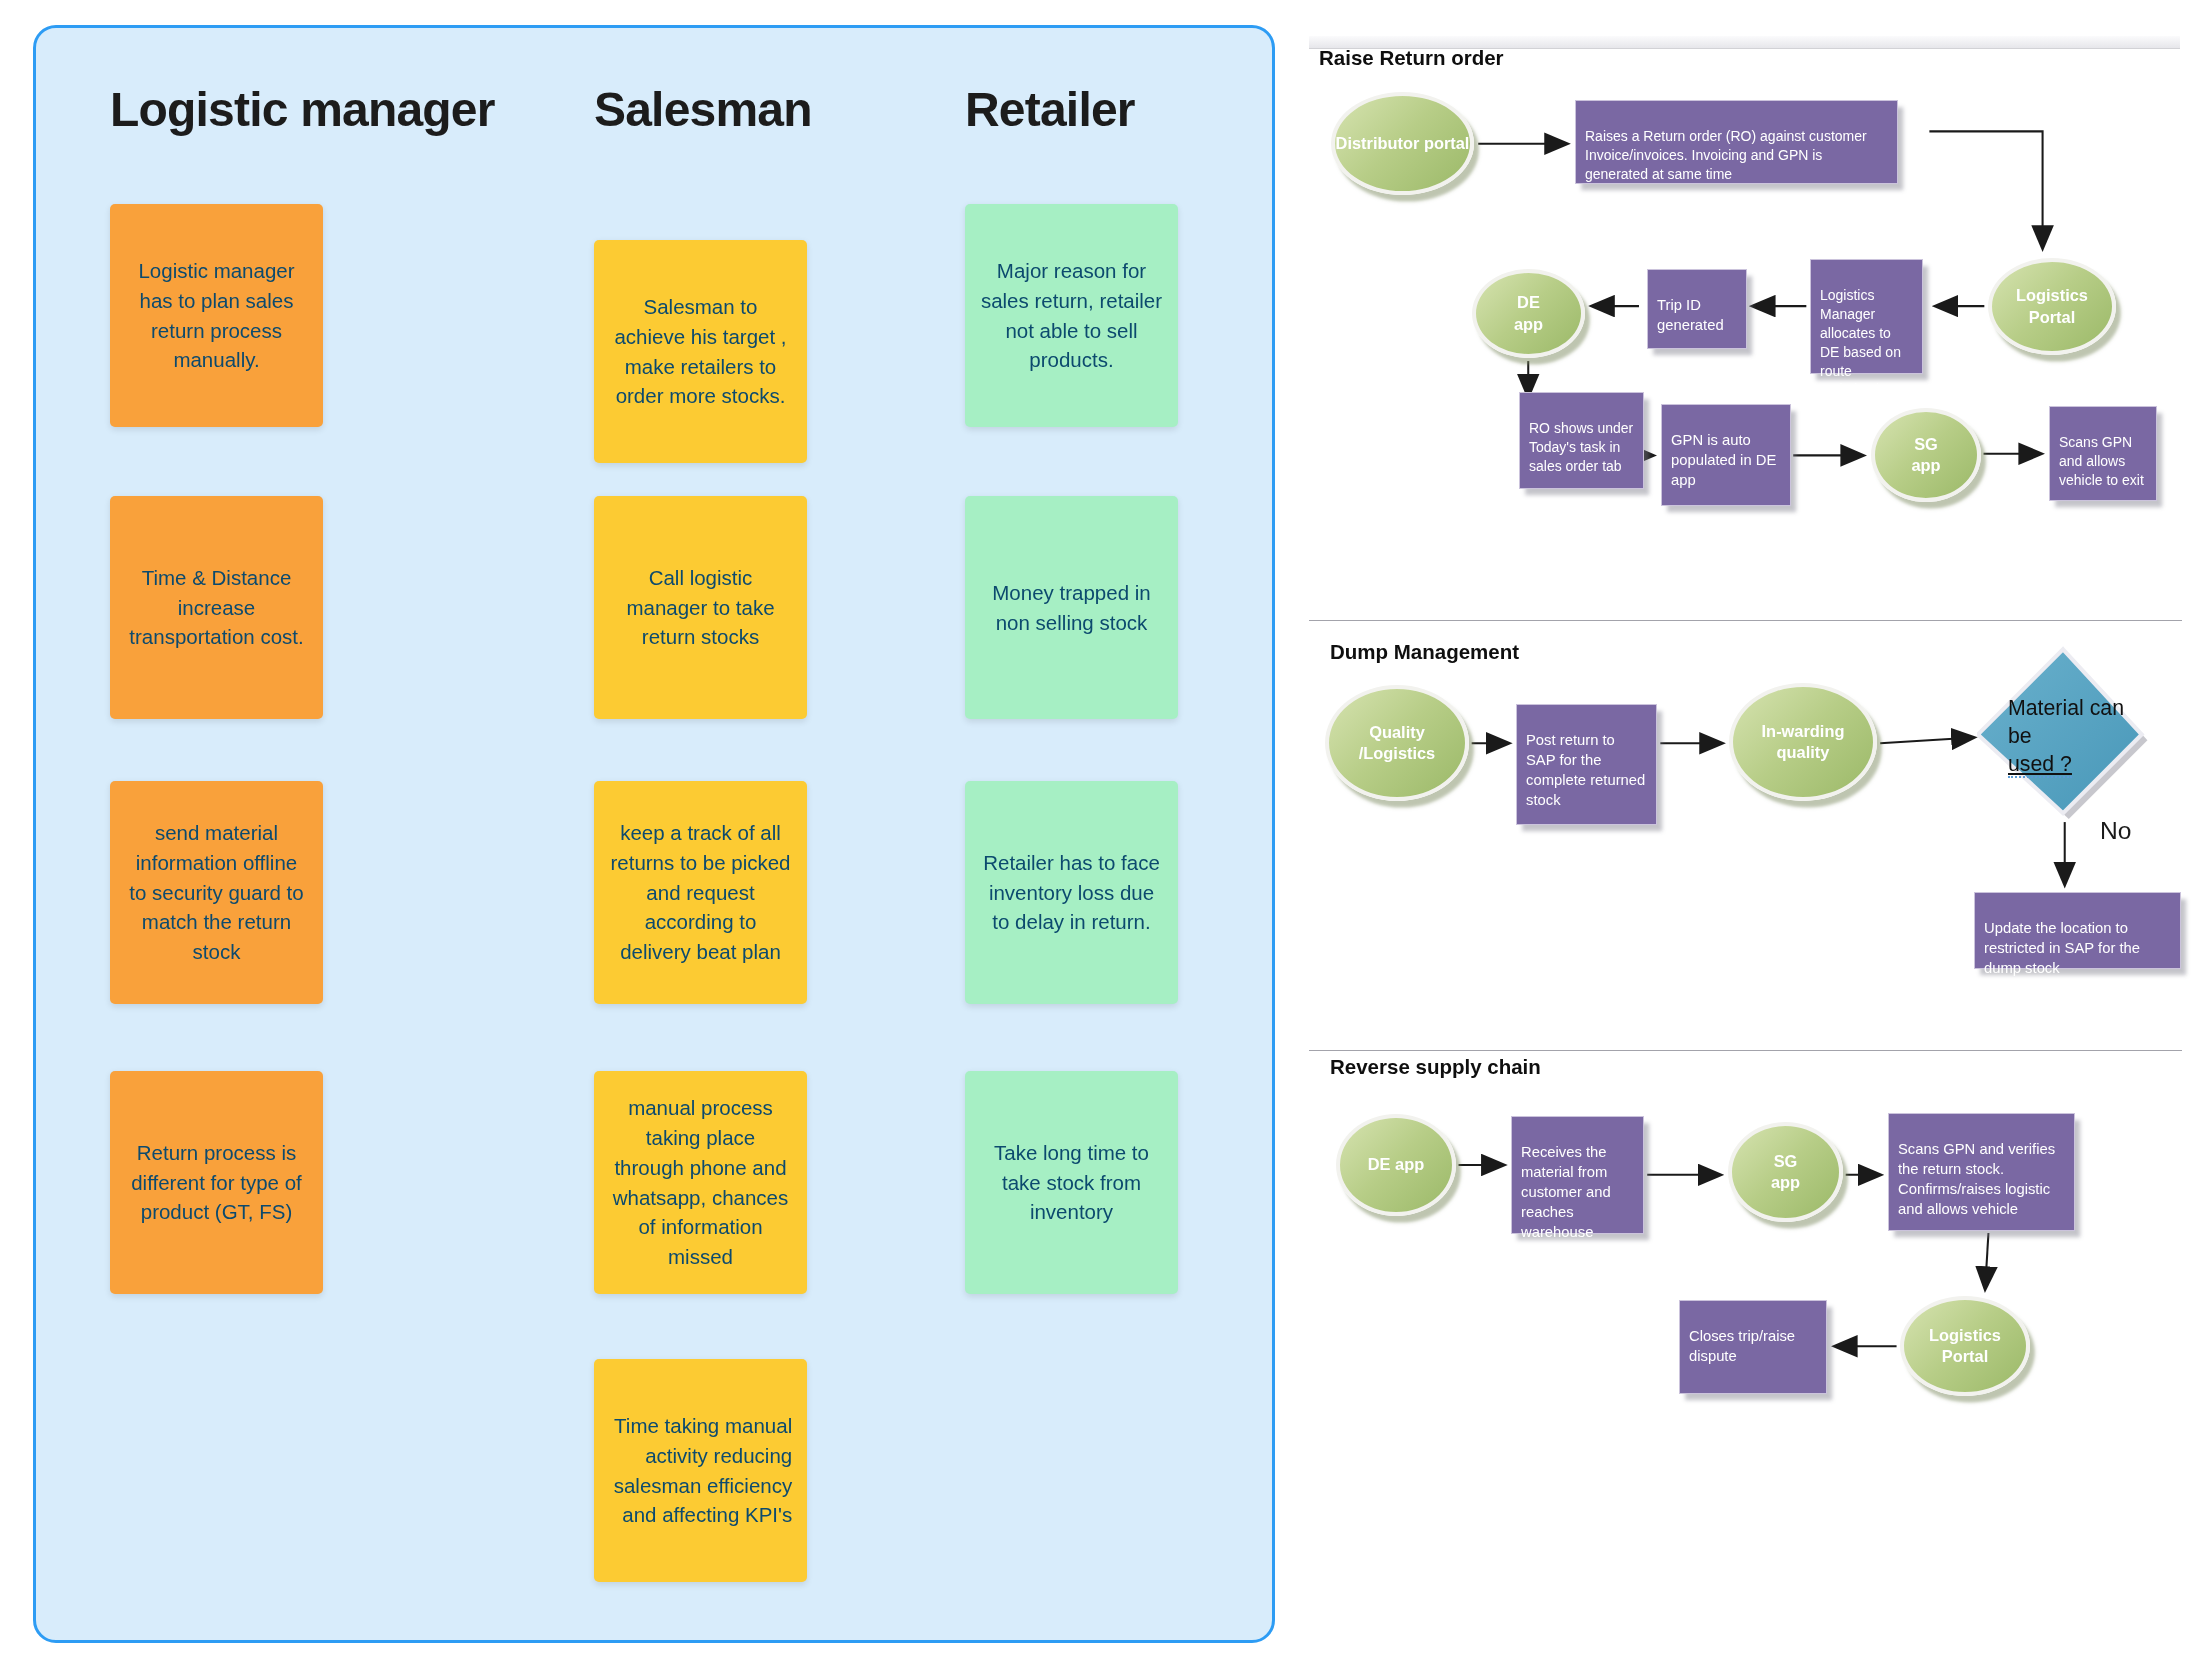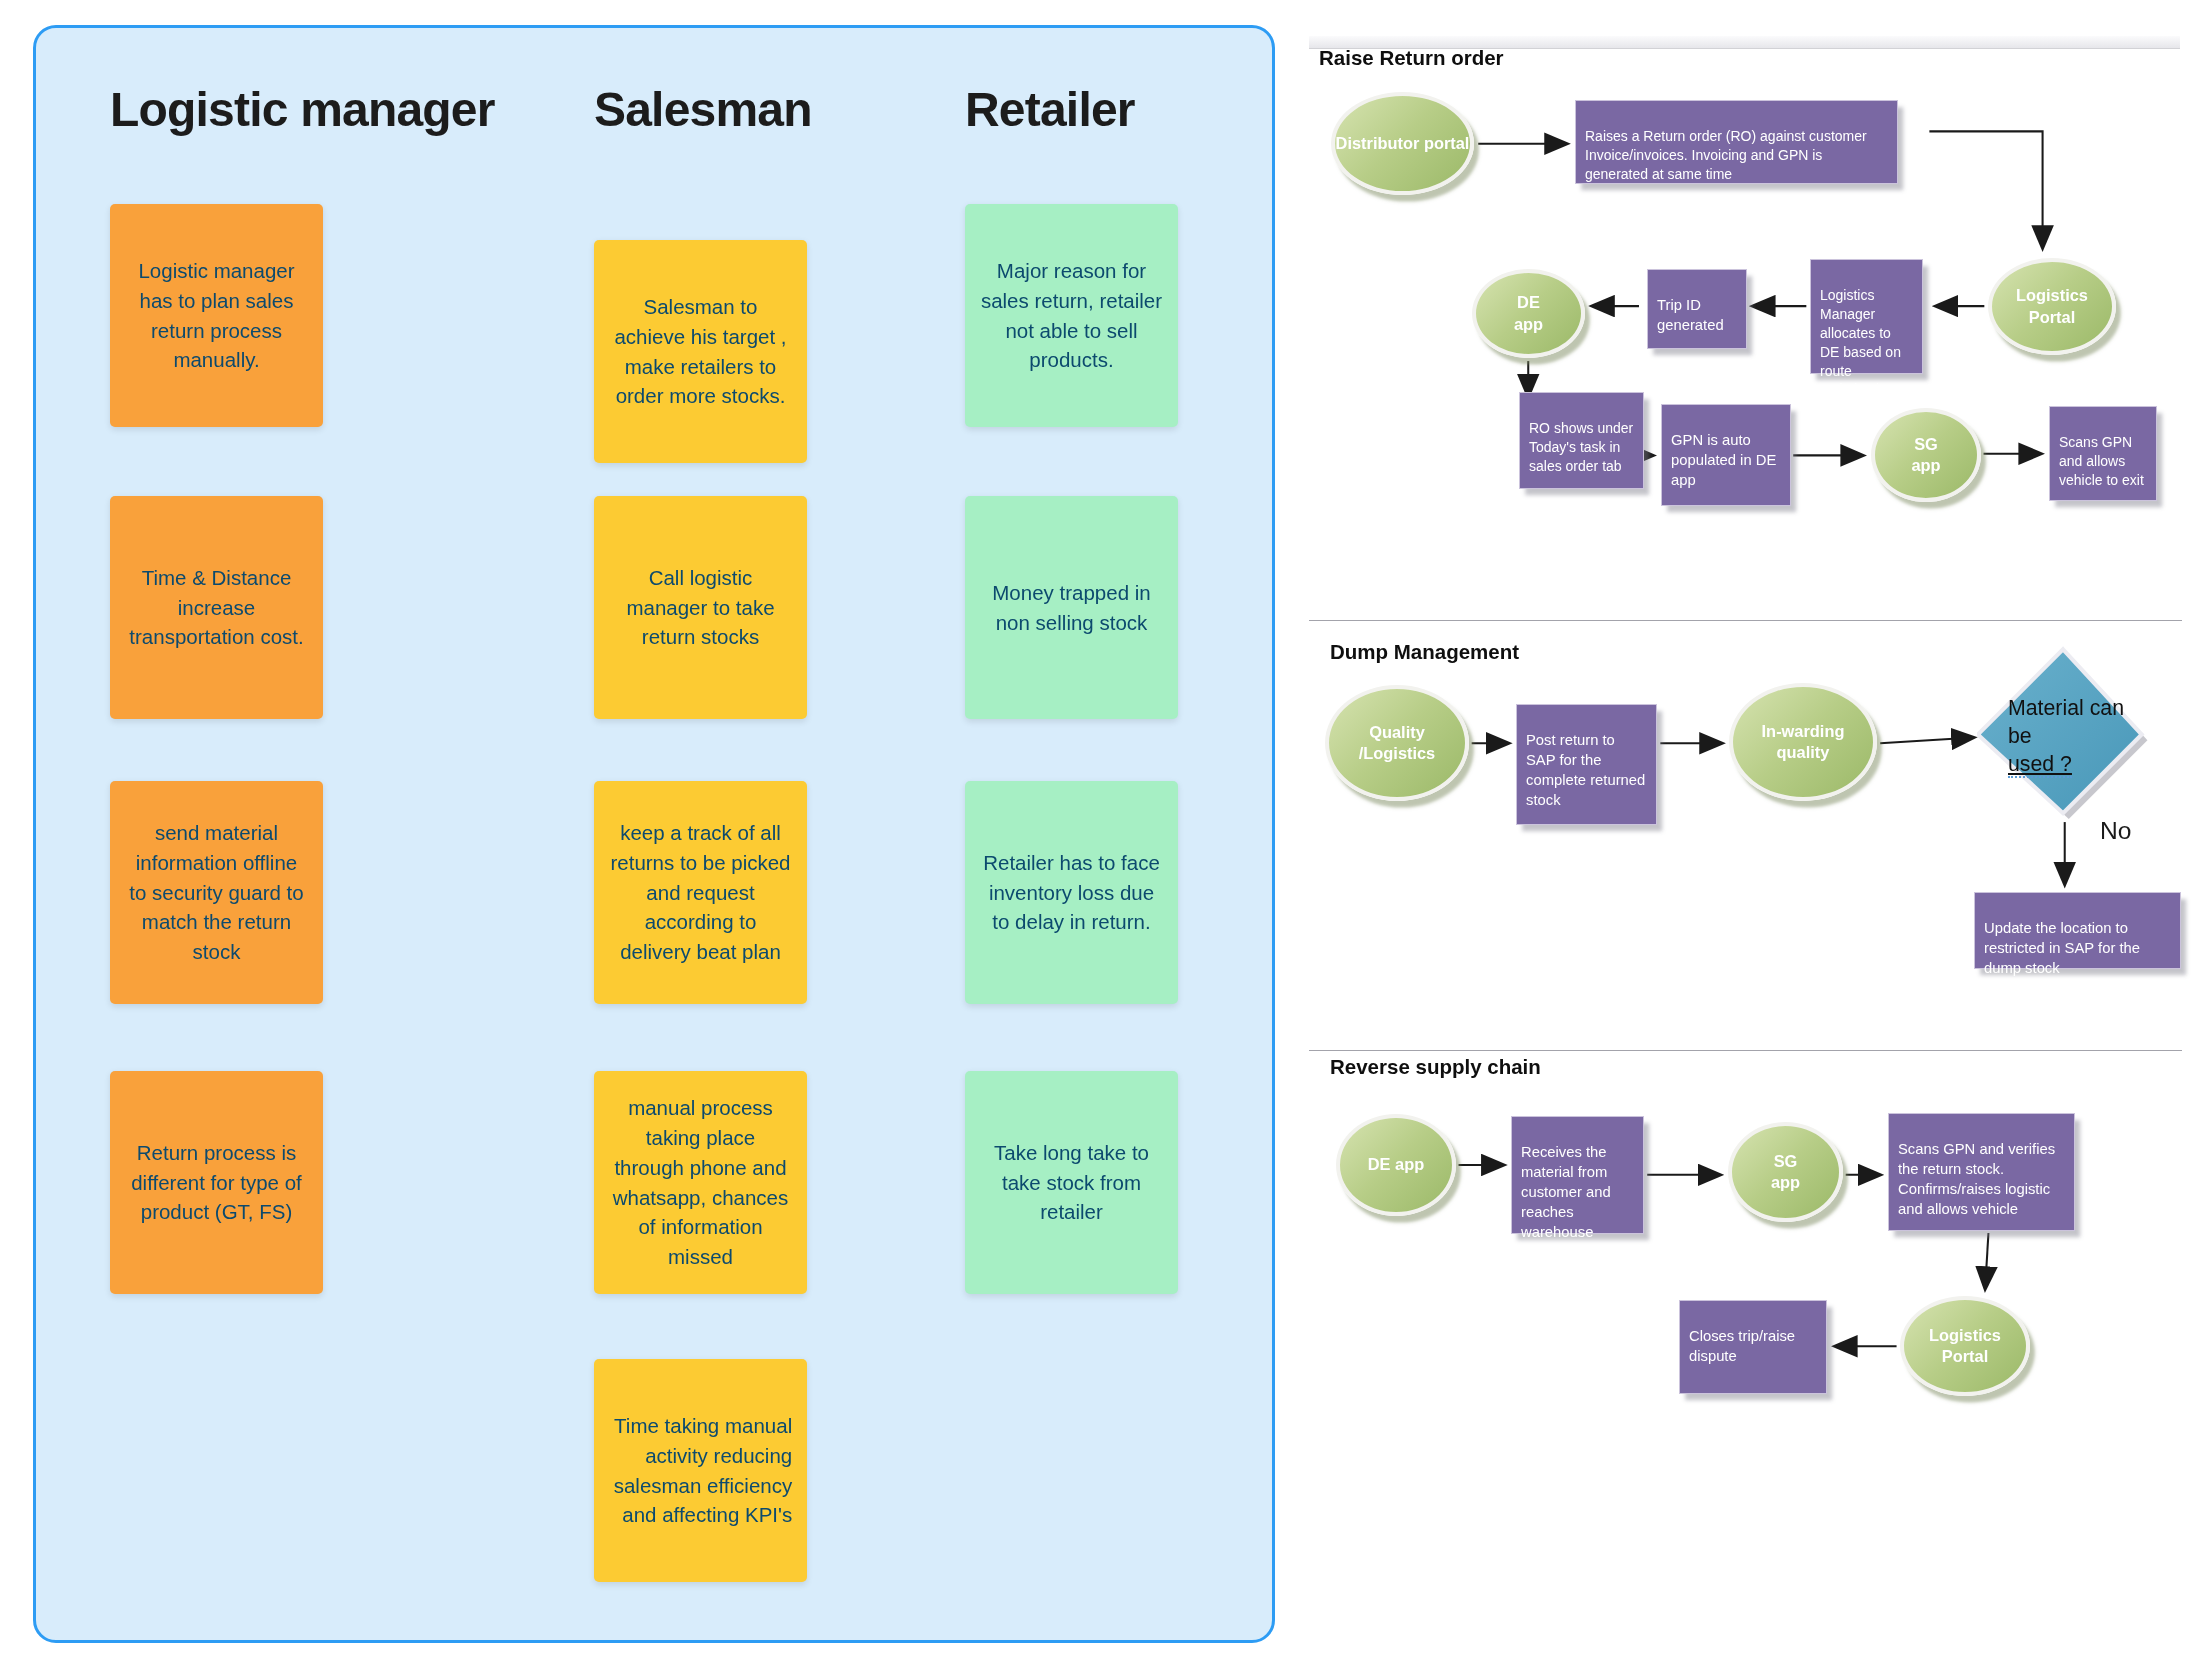--- a/index.html
+++ b/index.html
@@ -80,21 +80,21 @@
 
 <div class="abs note yellow" style="left:594px;top:196px;margin-top:44px;">Salesman to achieve his target , make retailers to order more stocks.</div>
 <div class="abs note yellow" style="left:594px;top:496px;">Call logistic manager to take return stocks</div>
 <div class="abs note yellow" style="left:594px;top:781px;">keep a track of all returns to be picked and request according to delivery beat plan</div>
 <div class="abs note yellow" style="left:594px;top:1071px;">manual process taking place through phone and whatsapp, chances of information missed</div>
 <div class="abs note yellow" style="left:594px;top:1359px;text-align:right;">Time taking manual activity reducing salesman efficiency and affecting KPI's</div>
 
 <div class="abs note green" style="left:965px;top:204px;">Major reason for sales return, retailer not able to sell products.</div>
 <div class="abs note green" style="left:965px;top:496px;">Money trapped in non selling stock</div>
 <div class="abs note green" style="left:965px;top:781px;">Retailer has to face inventory loss due to delay in return.</div>
-<div class="abs note green" style="left:965px;top:1071px;">Take long take to take stock from retailer</div>
+<div class="abs note green" style="left:965px;top:1071px;">Take long time to take stock from inventory</div>
 
 <div class="abs top-band"></div>
 
 <svg class="abs" style="left:0;top:0;" width="2205" height="1654" viewBox="0 0 2688 2016">
   <defs>
     <marker id="ah" markerWidth="13" markerHeight="11" refX="11" refY="5.5" orient="auto">
       <path d="M0,0 L13,5.5 L0,11 z" fill="#1a1a1a"></path>
     </marker>
   </defs>
   <g stroke="#1a1a1a" stroke-width="2.5" fill="none">

